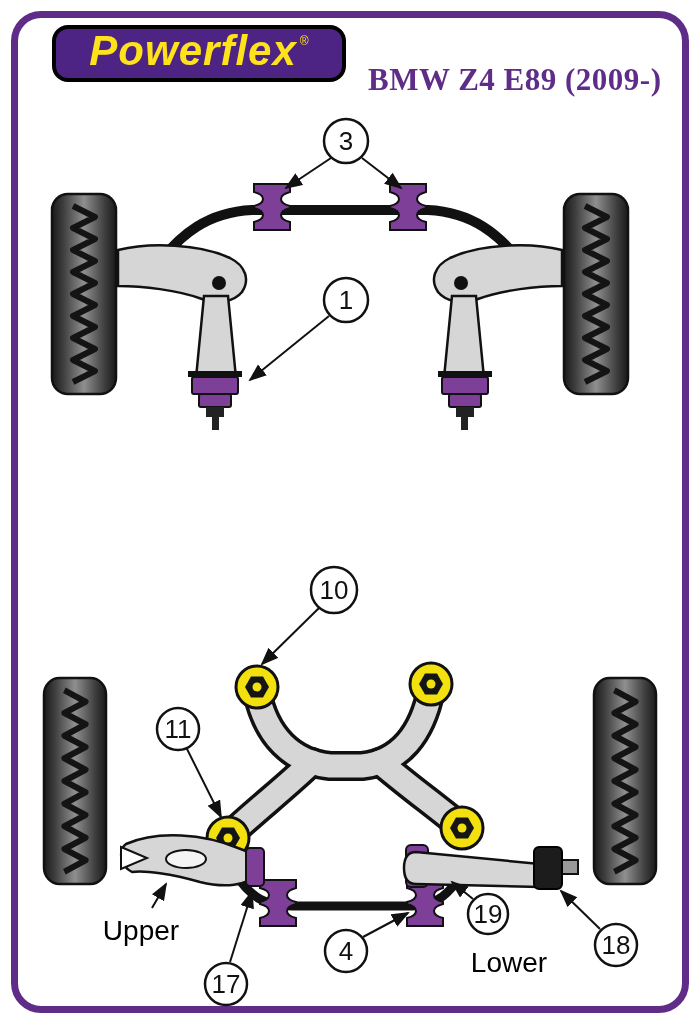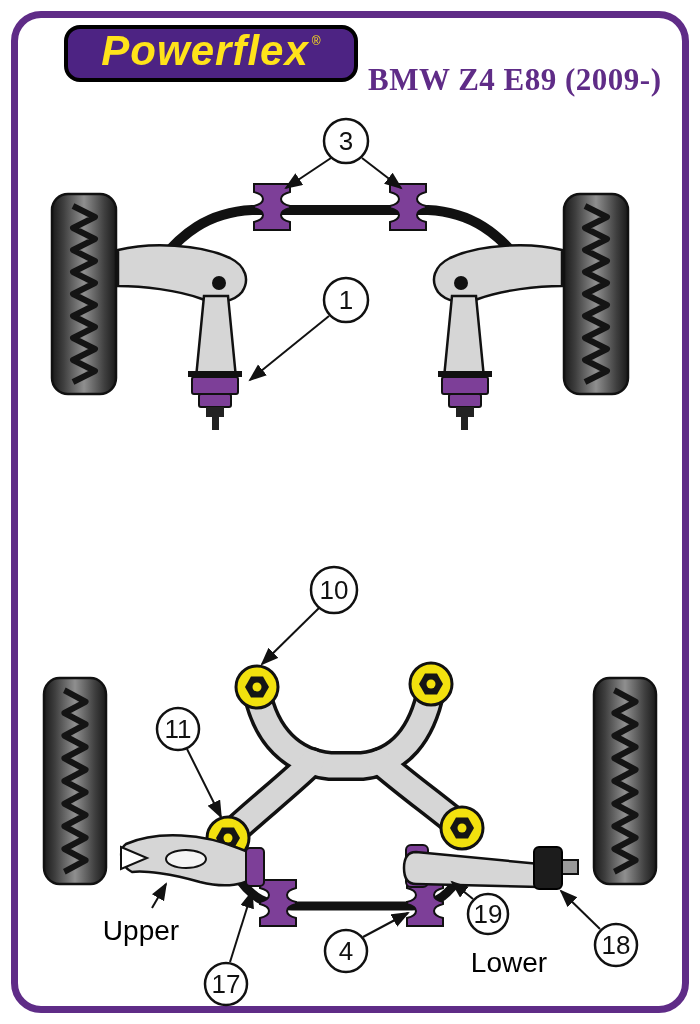--- a/index.html
+++ b/index.html
@@ -1,20 +1,20 @@
 <!DOCTYPE html>
 <html><head>
 <meta charset="utf-8">
 <style>
   html,body{margin:0;padding:0;background:#fff;}
   .page{position:relative;width:700px;height:1024px;background:#ffffff;overflow:hidden;
         font-family:"Liberation Sans",sans-serif;}
   .frame{position:absolute;left:11px;top:11px;width:678px;height:1002px;
          border:7px solid #5f2c87;border-radius:30px;box-sizing:border-box;}
-  .logo{position:absolute;left:64px;top:25px;width:294px;height:57px;background:#4d2383;
+  .logo{position:absolute;left:52px;top:25px;width:294px;height:57px;background:#4d2383;
         border:4px solid #000;border-radius:16px;box-sizing:border-box;
         display:flex;align-items:center;justify-content:center;}
   .logo-text{font-weight:bold;font-style:italic;font-size:42px;color:#ffe31a;
              letter-spacing:1px;line-height:1;transform:translateY(-3px);}
   .reg{color:#ffe31a;font-size:12px;margin-left:3px;align-self:flex-start;margin-top:5px;font-style:normal;}
   .title{position:absolute;left:368px;top:42px;width:315px;
          font-family:"Liberation Serif",serif;font-weight:bold;font-size:31px;
          color:#5f2c87;letter-spacing:.5px;white-space:nowrap;margin-top:20px;}
   svg.diagram{position:absolute;left:0;top:0;}
 

